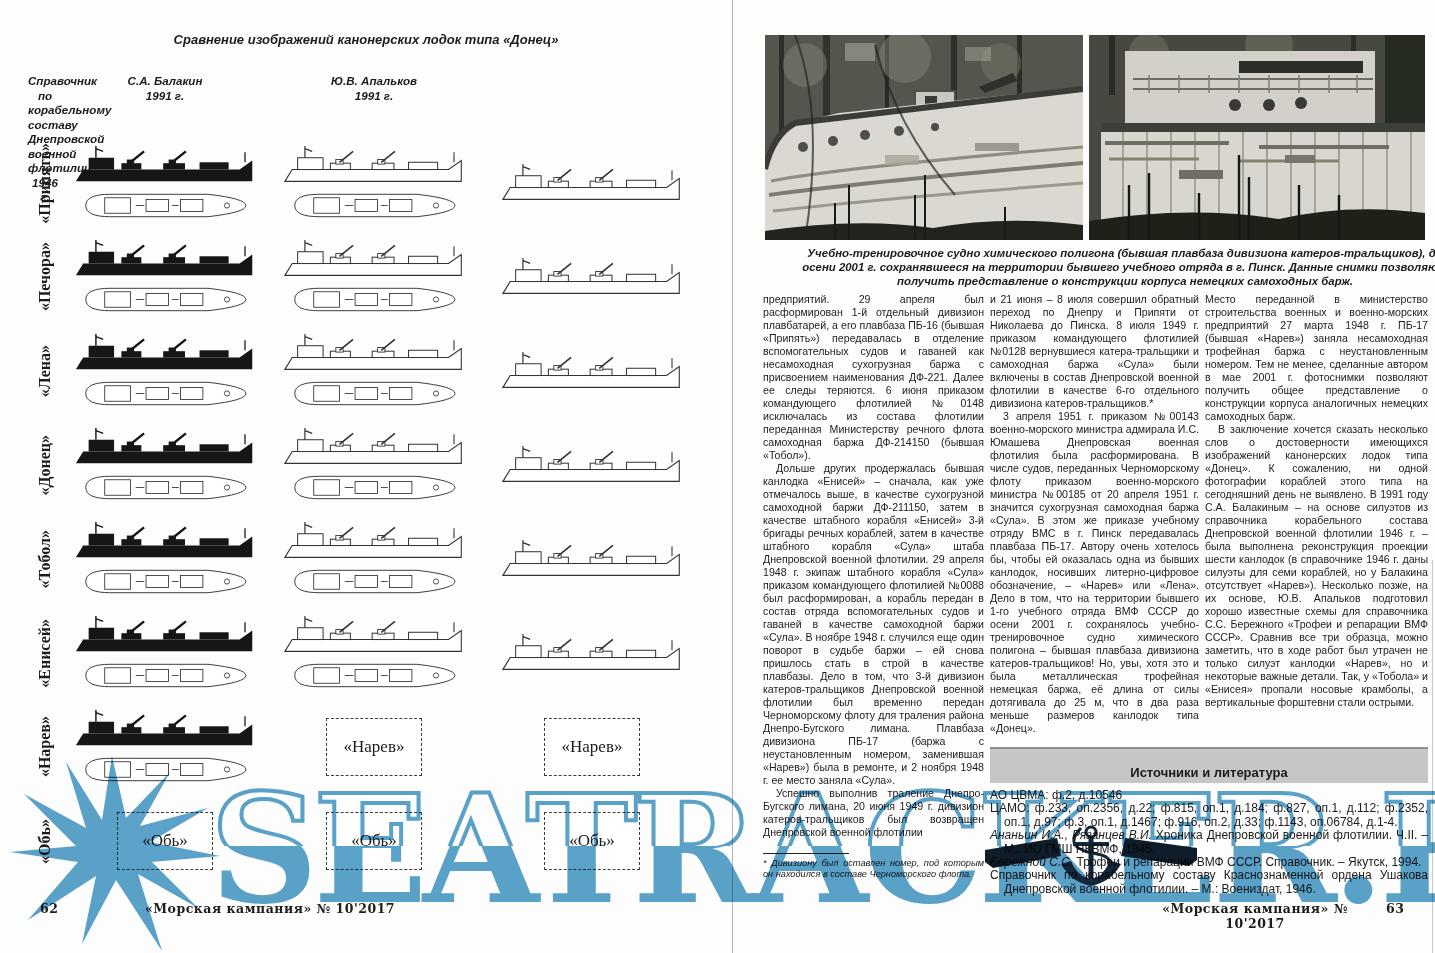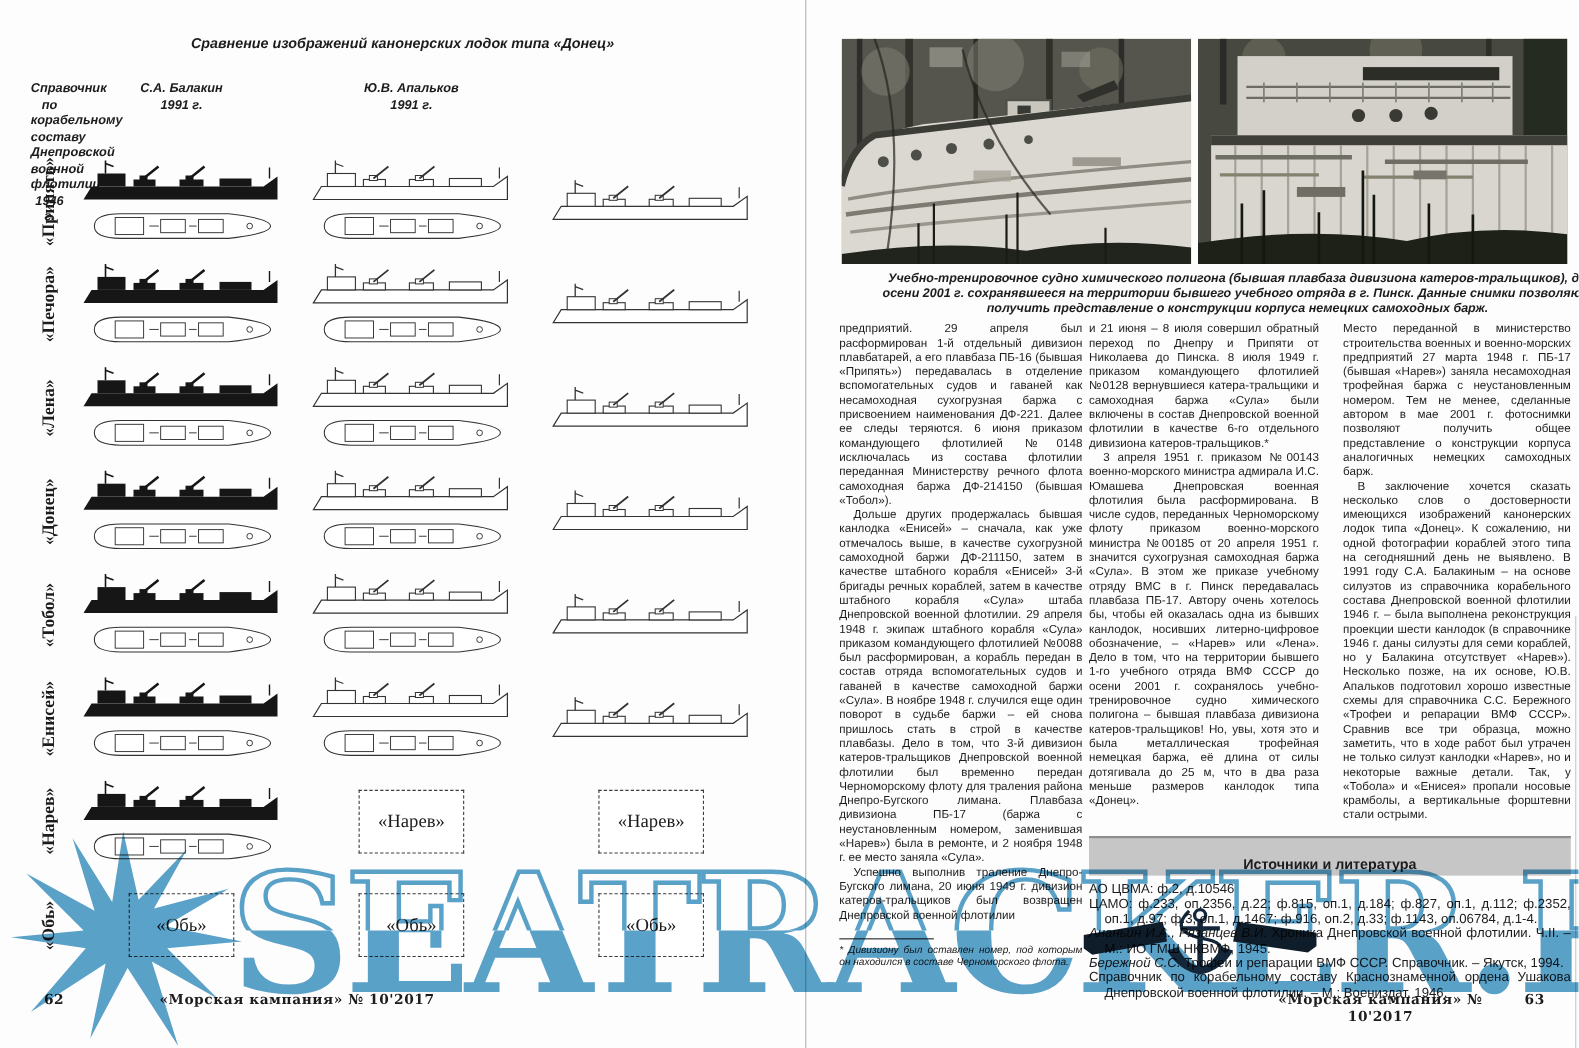--- a/index.html
+++ b/index.html
@@ -44,21 +44,21 @@
 
   
   .rp-text { left:763px; top:293px; width:665px; display:grid;
     grid-template-columns:221px 209px 223px; column-gap:6px;
     grid-template-rows:auto auto; }
   .txtcol { font-size:10.6px; line-height:13px; text-align:justify; }
   .txtcol p { text-indent:13px; }
   .txtcol p.noind { text-indent:0; }
   .col1 { grid-column:1; grid-row:1/3; }
   .col2 { grid-column:2; grid-row:1; }
-  .col3 { grid-column:3; grid-row:1;margin-left:16px; }
+  .col3 { grid-column:3; grid-row:1; }
   .footnote-block { margin-top:14px;font-style:italic; }
   .footnote-rule { width:86px; height:1px; background:#222; margin-bottom:4px; }
   .footnote-text { font-size:9.2px; line-height:11.4px; text-align:justify; }
   .sources { grid-column:2/4; grid-row:2; margin-top:12px; }
   .sources-header { background:#c6c6c6; border-top:2px solid #8f8f8f; text-align:center;
     font-weight:bold; font-size:13px; padding:16px 0 3px; margin-bottom:6px; }
   .src-entry { font-size:12px; line-height:13.4px; padding-left:14px; text-indent:-14px;
     text-align:justify; }
   .src-author { font-style:italic; }
 

